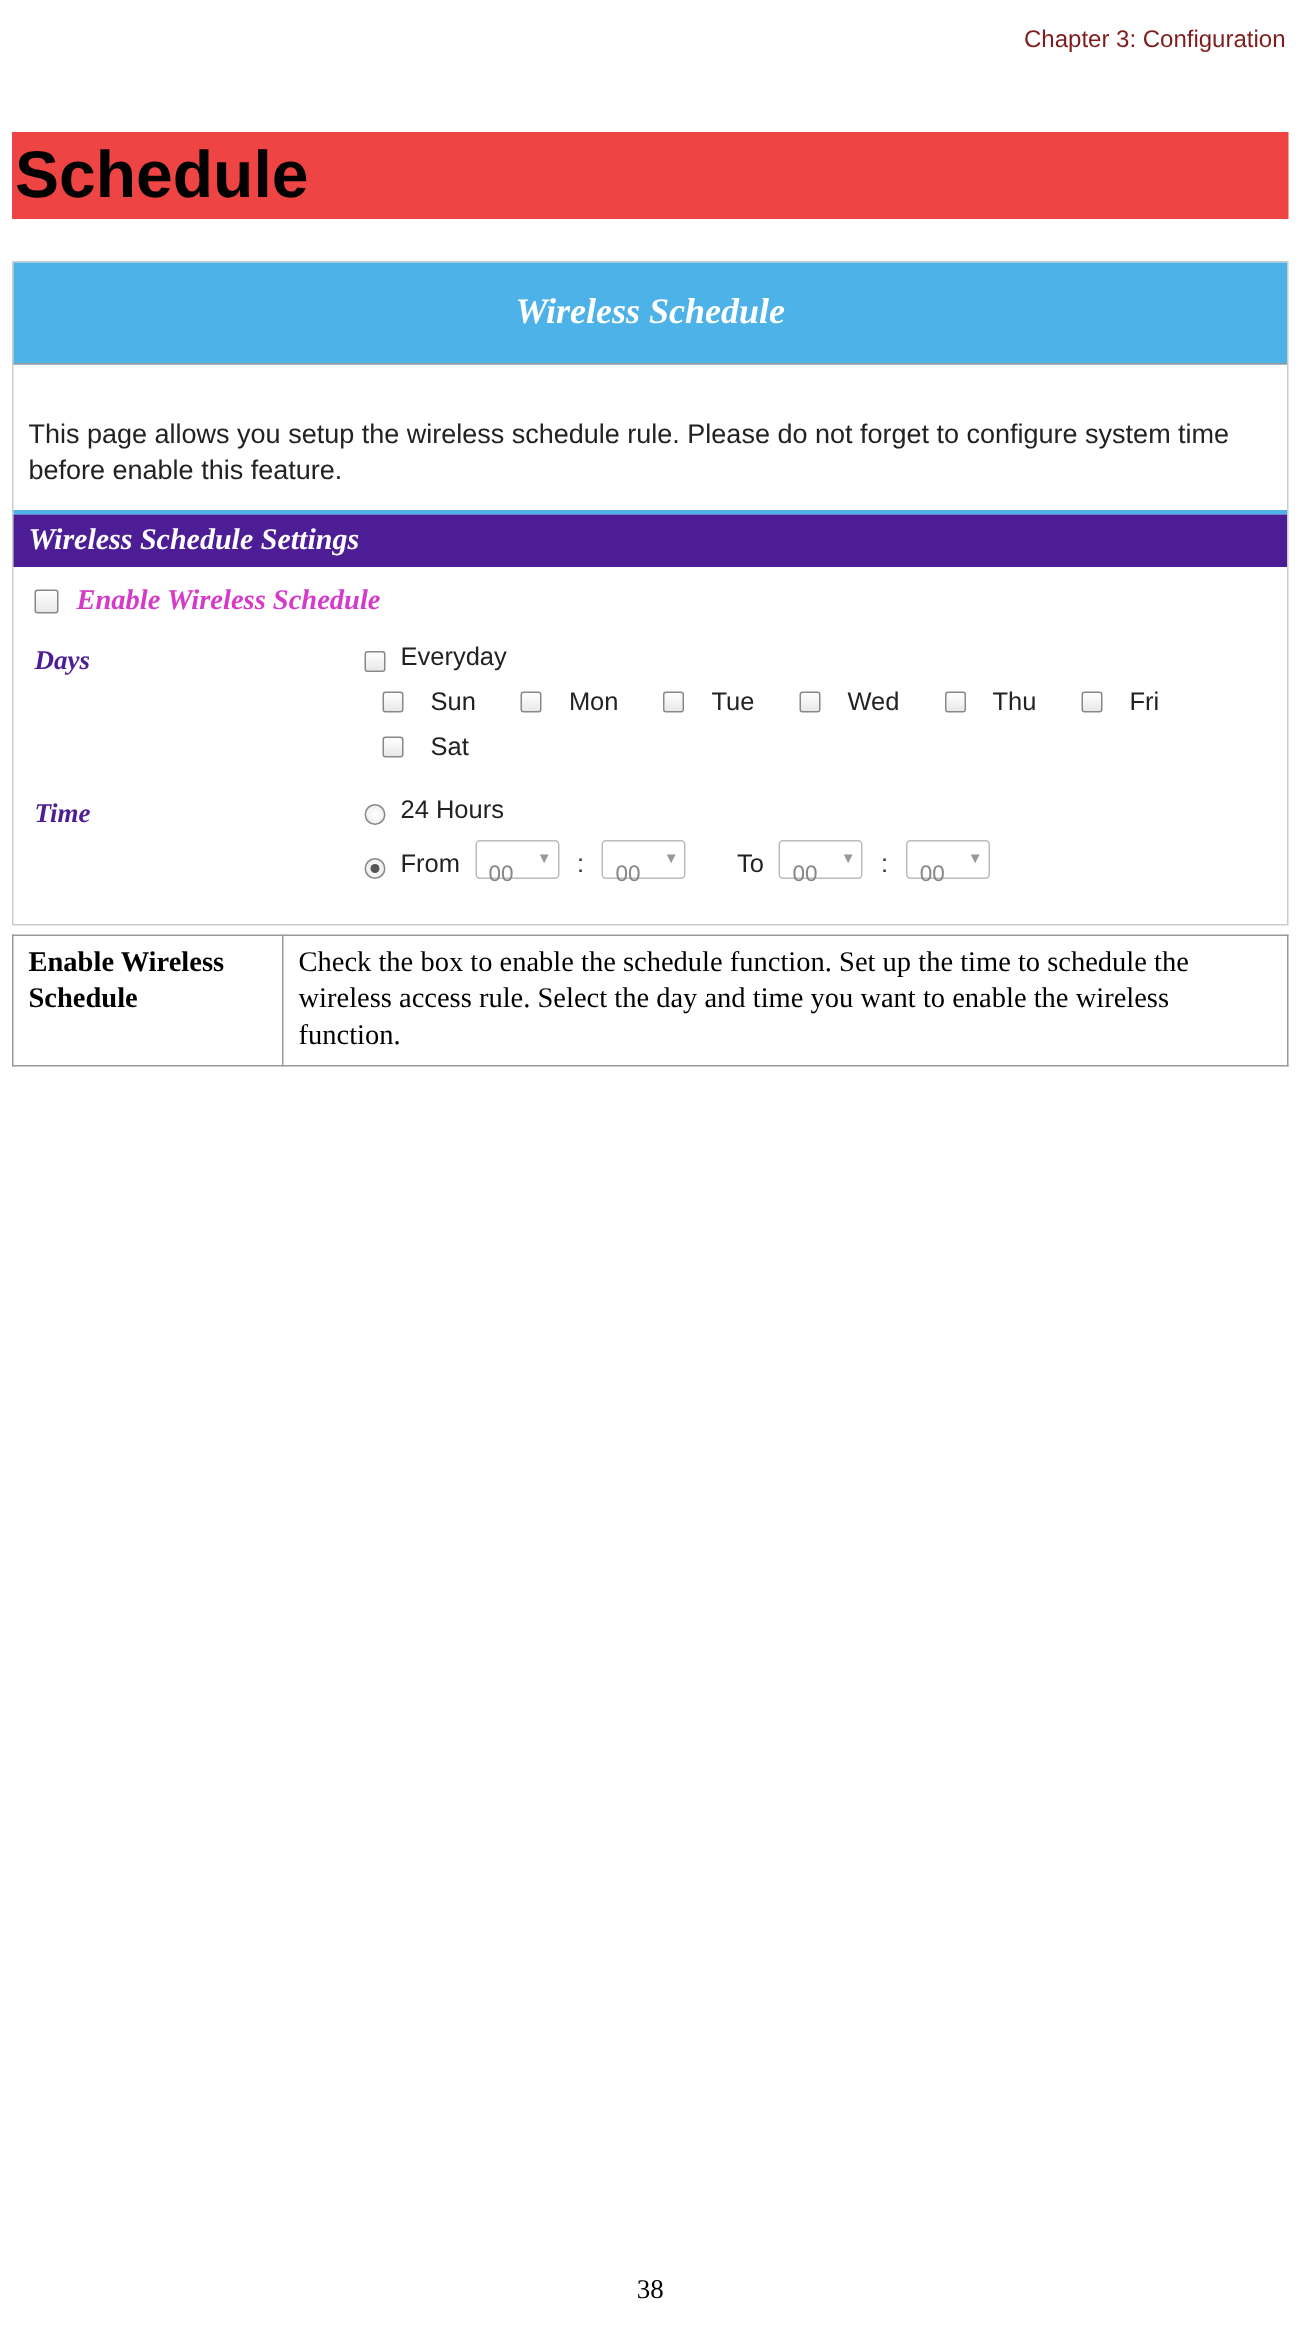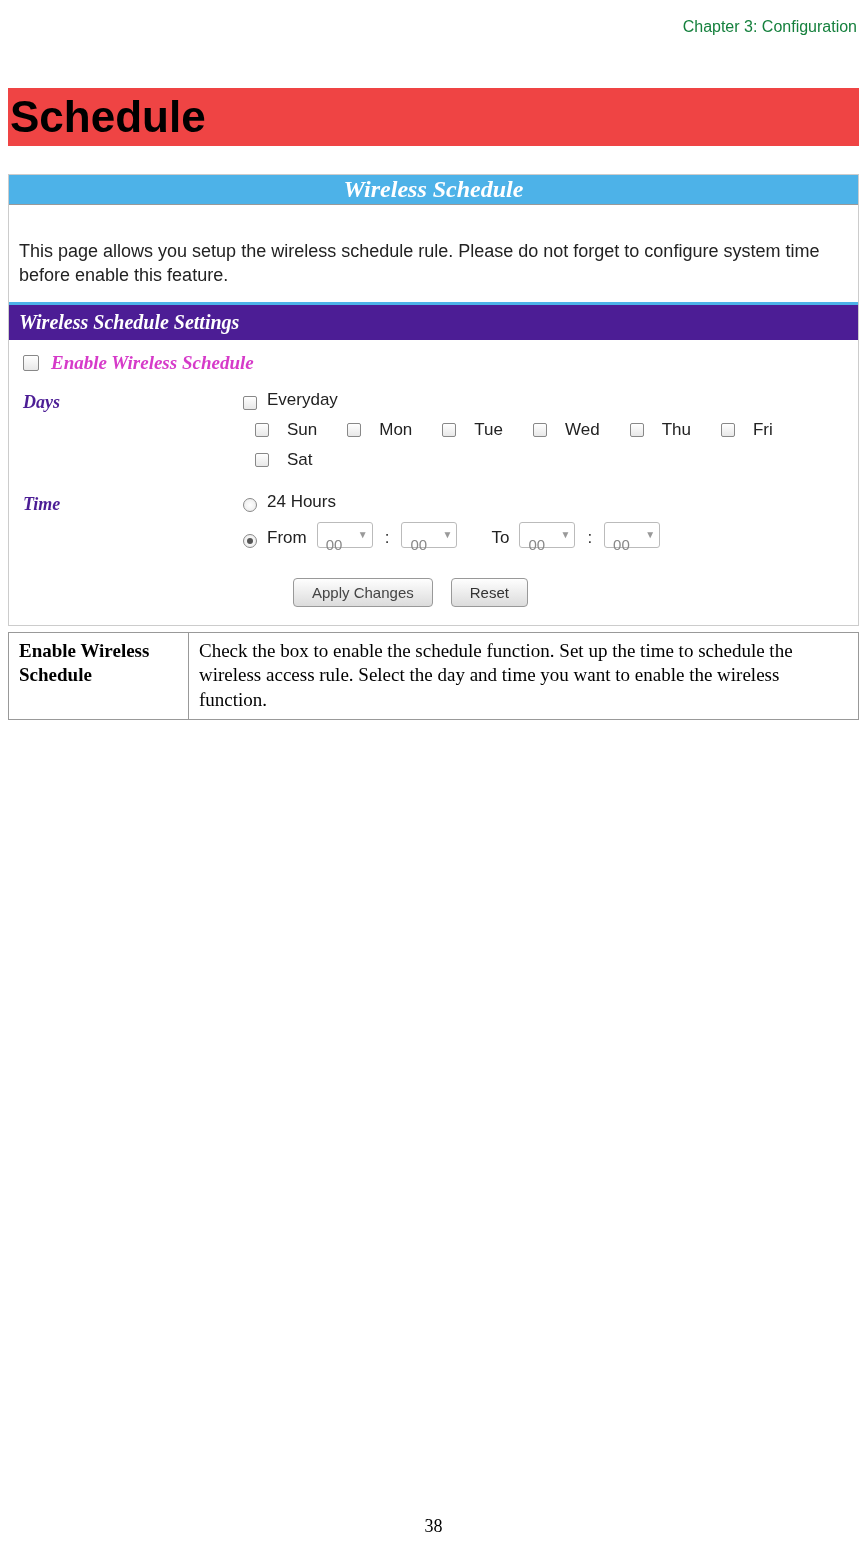--- a/index.html
+++ b/index.html
@@ -8,21 +8,21 @@
       width: 867px;
       height: 1555px;
       background: #fff;
       position: relative;
       padding: 0;
     }
     .chapter-header {
       text-align: right;
       font-size: 16px;
       padding: 18px 10px 0 0;
-      color: #15803d;
+      color: #7f1d1d;
     }
     .section-title {
       margin: 52px 8px 0 8px;
       background: #ef4444;
       padding: 4px 0 4px 2px;
       font-size: 44px;
       font-weight: bold;
       font-family: Verdana, Arial, sans-serif;
     }
     .screenshot-container {
@@ -32,21 +32,21 @@
       background: #fff;
     }
     .panel-title-bar {
       background: #4db2e8;
       color: #fff;
       text-align: center;
       font-size: 24px;
       font-weight: bold;
       font-style: italic;
       font-family: "Times New Roman", serif;
-      padding: 1px 0;
+      padding: 20px 0;
       border-bottom: 1px solid #999;
     }
     .panel-desc {
       padding: 18px 10px 14px 10px;
       font-size: 18px;
       color: #222;
       line-height: 1.35;
       margin-top: 16px;
     }
     .hr-blue {
@@ -295,24 +295,20 @@
           </span>
           <span class="time-colon">:</span>
           <span class="select-box">
             <span class="val">00</span>
             <span class="select-arrow">▼</span>
           </span>
         </div>
       </div>
     </div>
 
-    <div class="btn-row">
-      <button class="ui-btn primary">Apply Changes</button>
-      <button class="ui-btn">Reset</button>
-    </div>
 
   </div>
 </div>
 
 <table class="desc-table">
   <tbody>
       <tr>
     <td class="key">Enable Wireless Schedule</td>
     <td>Check the box to enable the schedule function. Set up the time to schedule the wireless access rule. Select the day and time you want to enable the wireless function.</td>
   </tr>

